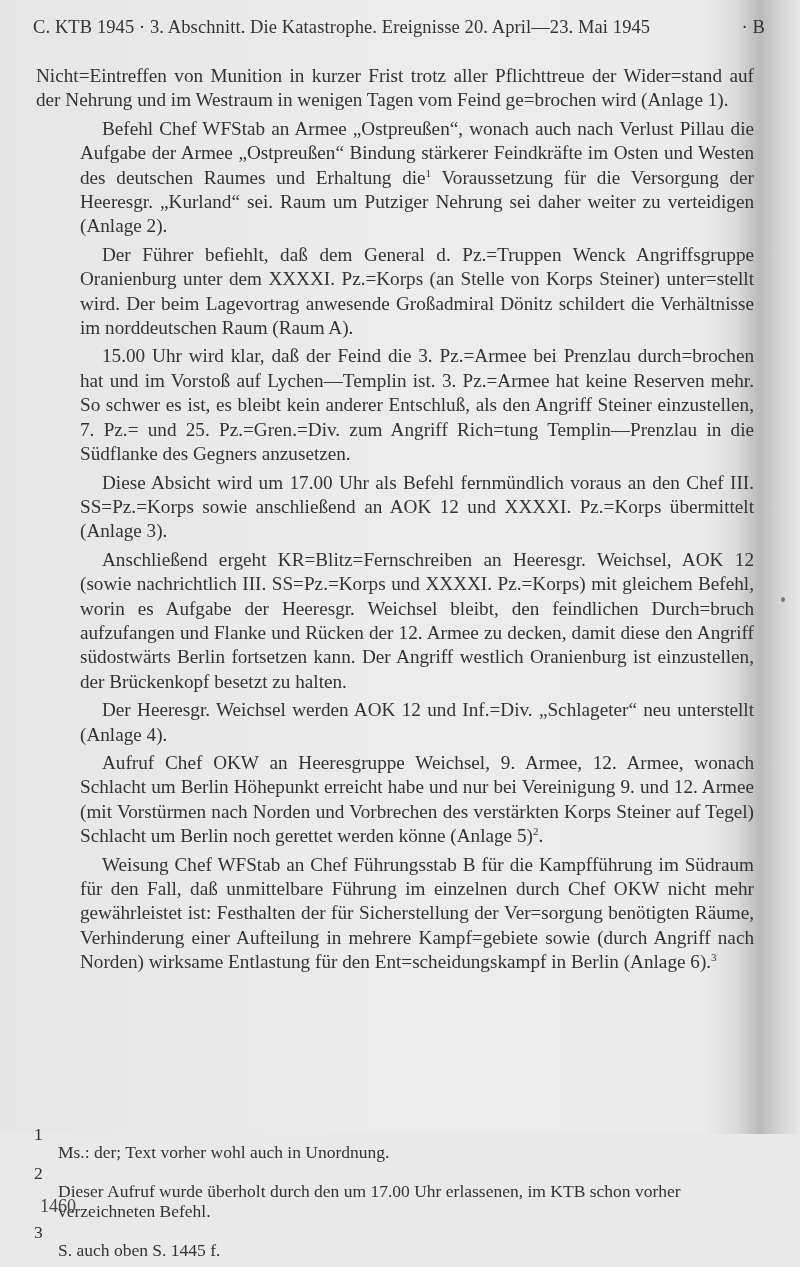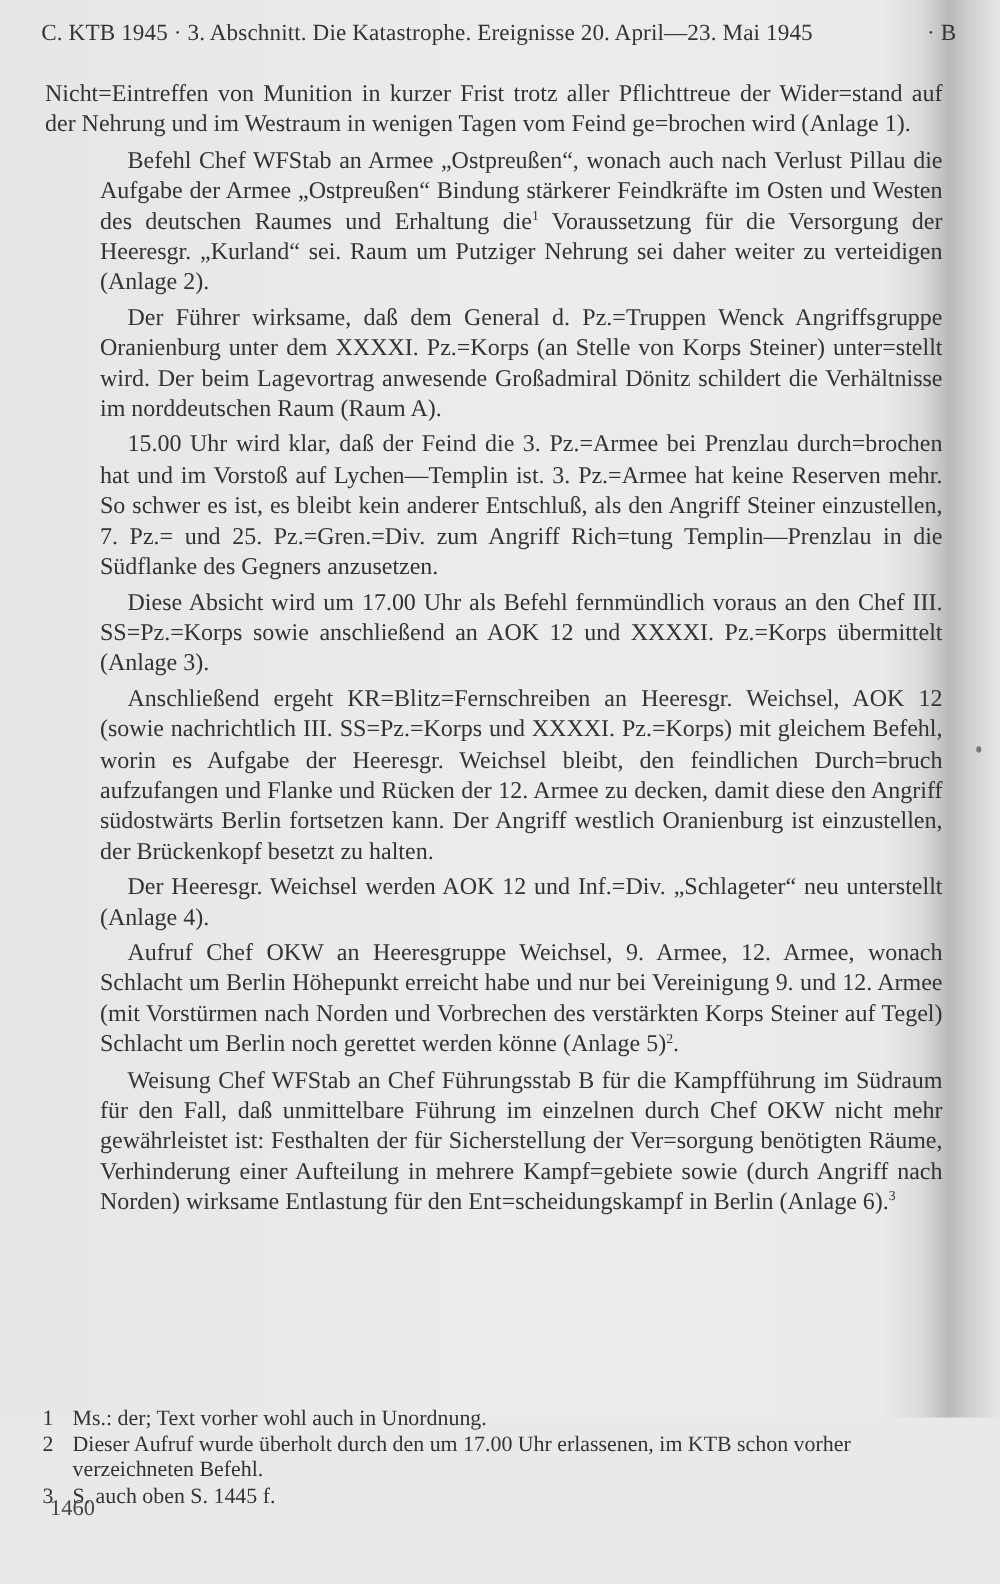--- a/index.html
+++ b/index.html
@@ -26,21 +26,21 @@
   .para.indent { text-indent: 22px; margin-left: 44px; }
   .para.gap { margin-top: 4px; }
   .it { }
   sup { font-size: 11px; line-height: 0; vertical-align: 7px; }
   .footnotes {
     position: absolute; left: 34px; top: 1124px; width: 730px;
     font-size: 17.5px; line-height: 20.5px;
   }
   .fn { display: flex; }
   .fn-num { width: 24px; flex: 0 0 24px; }
-  .fn-text { flex: 1; }
+  .fn-text { flex: 1; margin-top: 18px; }
   .page-number {
     position: absolute; left: 40px; top: 1196px; font-size: 18px; color: #444;
   }
   .edge-mark {
     position: absolute; left: 781px; top: 597px; width: 4px; height: 5px;
     background: #777; border-radius: 50%;
   }
 </style>
 </head>
 <body>
@@ -48,21 +48,21 @@
 <div class="page">
 
   <div class="header">
     <span>C. KTB 1945 · 3. Abschnitt. Die Katastrophe. Ereignisse 20. April—23. Mai 1945</span>
     <span>· B</span>
   </div>
 
   <div class="text-block" id="text-block">
       <p class="para"><span>Nicht=Eintreffen von Munition in kurzer Frist trotz aller Pflichttreue der Wider=stand auf der Nehrung und im Westraum in wenigen Tagen vom Feind ge=brochen wird (</span><span class="it">Anlage 1</span><span>).</span></p>
       <p class="para indent gap"><span class="it">Befehl Chef WFStab</span><span> an Armee „Ostpreußen“, wonach auch nach Verlust Pillau die Aufgabe der Armee „Ostpreußen“ Bindung stärkerer Feindkräfte im Osten und Westen des deutschen Raumes und Erhaltung die</span><sup>1</sup><span> Voraussetzung für die Versorgung der Heeresgr. „Kurland“ sei. Raum um Putziger Nehrung sei daher weiter zu verteidigen (</span><span class="it">Anlage 2</span><span>).</span></p>
-      <p class="para indent gap"><span class="it">Der Führer wirksame</span><span>, daß dem General d. Pz.=Truppen Wenck Angriffsgruppe Oranienburg unter dem XXXXI. Pz.=Korps (an Stelle von Korps Steiner) unter=stellt wird. Der beim Lagevortrag anwesende Großadmiral Dönitz schildert die Verhältnisse im norddeutschen Raum (Raum A).</span></p>
+      <p class="para indent gap"><span class="it">Der Führer befiehlt</span><span>, daß dem General d. Pz.=Truppen Wenck Angriffsgruppe Oranienburg unter dem XXXXI. Pz.=Korps (an Stelle von Korps Steiner) unter=stellt wird. Der beim Lagevortrag anwesende Großadmiral Dönitz schildert die Verhältnisse im norddeutschen Raum (Raum A).</span></p>
       <p class="para indent gap"><span class="it">15.00 Uhr</span><span> wird klar, daß der Feind die 3. Pz.=Armee bei Prenzlau durch=brochen hat und im Vorstoß auf Lychen—Templin ist. 3. Pz.=Armee hat keine Reserven mehr. So schwer es ist, es bleibt kein anderer Entschluß, als den Angriff Steiner einzustellen, 7. Pz.= und 25. Pz.=Gren.=Div. zum Angriff Rich=tung Templin—Prenzlau in die Südflanke des Gegners anzusetzen.</span></p>
       <p class="para indent gap"><span class="it">Diese Absicht wird um 17.00 Uhr</span><span> als Befehl fernmündlich voraus an den Chef III. SS=Pz.=Korps sowie anschließend an AOK 12 und XXXXI. Pz.=Korps übermittelt (</span><span class="it">Anlage 3</span><span>).</span></p>
       <p class="para indent gap"><span>Anschließend ergeht KR=Blitz=Fernschreiben an Heeresgr. Weichsel, AOK 12 (sowie nachrichtlich III. SS=Pz.=Korps und XXXXI. Pz.=Korps) mit gleichem Befehl, worin es Aufgabe der Heeresgr. Weichsel bleibt, den feindlichen Durch=bruch aufzufangen und Flanke und Rücken der 12. Armee zu decken, damit diese den Angriff südostwärts Berlin fortsetzen kann. Der Angriff westlich Oranienburg ist einzustellen, der Brückenkopf besetzt zu halten.</span></p>
       <p class="para indent gap"><span>Der Heeresgr. Weichsel werden AOK 12 und Inf.=Div. „Schlageter“ neu unterstellt (</span><span class="it">Anlage 4</span><span>).</span></p>
       <p class="para indent gap"><span>Aufruf Chef OKW an Heeresgruppe Weichsel, 9. Armee, 12. Armee, wonach Schlacht um Berlin Höhepunkt erreicht habe und nur bei Vereinigung 9. und 12. Armee (mit Vorstürmen nach Norden und Vorbrechen des verstärkten Korps Steiner auf Tegel) Schlacht um Berlin noch gerettet werden könne (</span><span class="it">Anlage 5</span><span>)</span><sup>2</sup><span>.</span></p>
       <p class="para indent gap"><span>Weisung Chef WFStab an Chef Führungsstab B für die Kampfführung im Südraum für den Fall, daß unmittelbare Führung im einzelnen durch Chef OKW nicht mehr gewährleistet ist: Festhalten der für Sicherstellung der Ver=sorgung benötigten Räume, Verhinderung einer Aufteilung in mehrere Kampf=gebiete sowie (durch Angriff nach Norden) wirksame Entlastung für den Ent=scheidungskampf in Berlin (</span><span class="it">Anlage 6</span><span>).</span><sup>3</sup></p>
     </div>
 
   <div class="footnotes" id="footnotes">
       <div class="fn">

